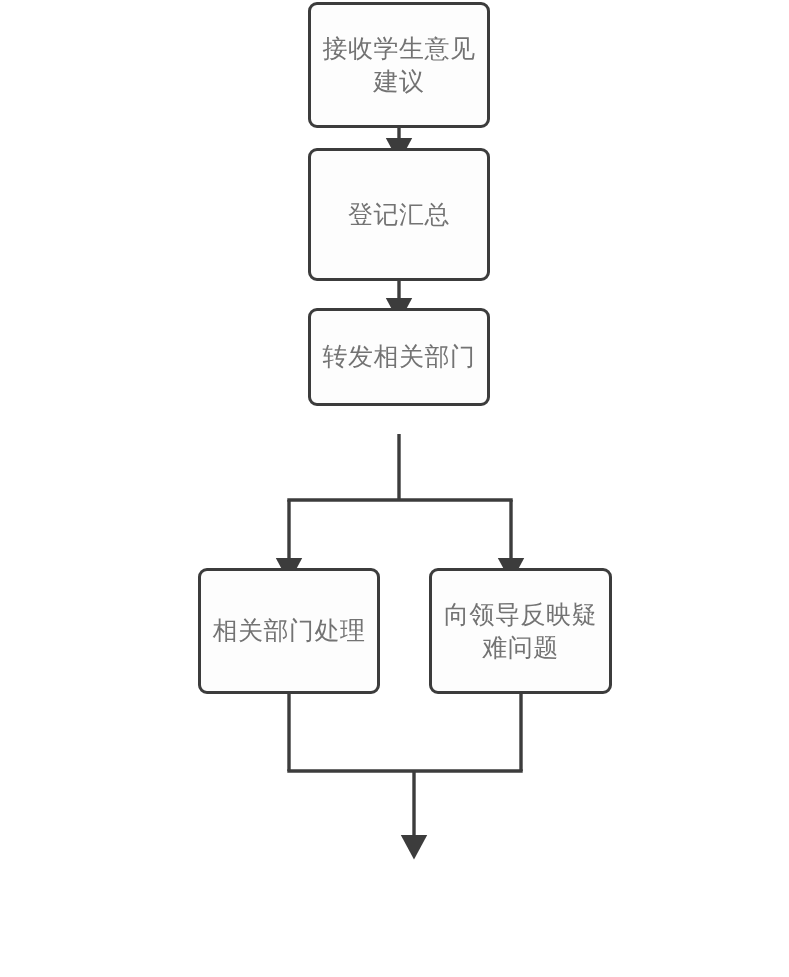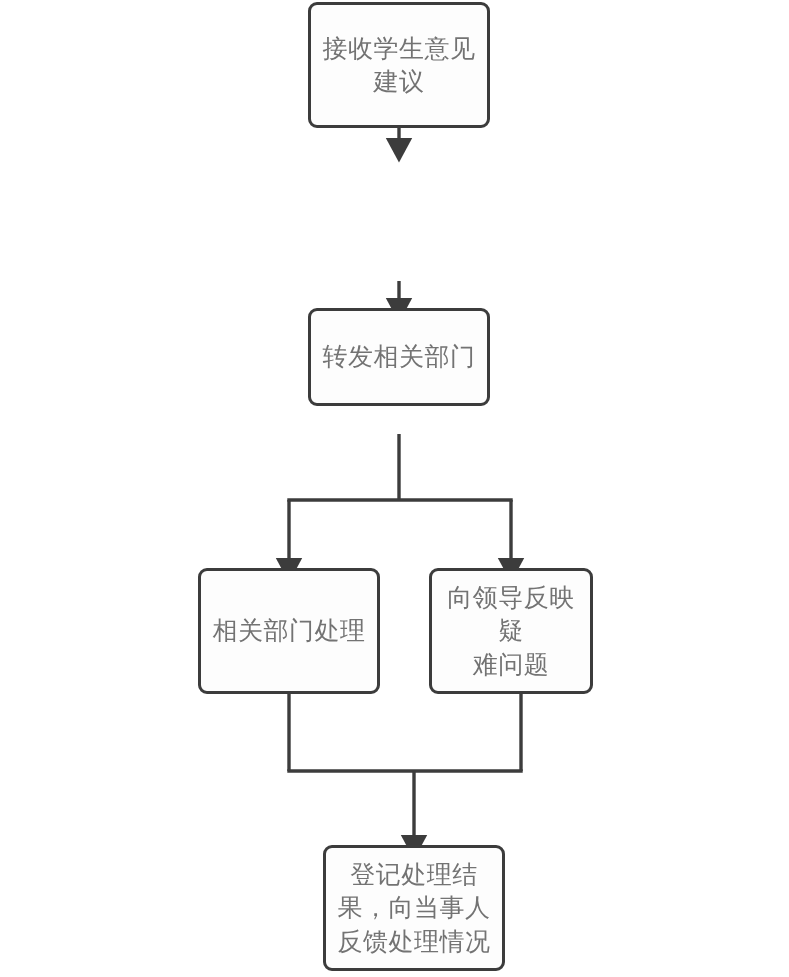--- a/index.html
+++ b/index.html
@@ -46,21 +46,21 @@
     display: block;
     width: 100%;
     padding: 0 8px;
     box-sizing: border-box;
   }
   
   #node-receive   { left: 308px; top: 2px;   width: 182px; height: 126px; }
   #node-register  { left: 308px; top: 148px; width: 182px; height: 133px; }
   #node-forward   { left: 308px; top: 308px; width: 182px; height: 98px; }
   #node-dept      { left: 198px; top: 568px; width: 182px; height: 126px; }
-  #node-leader    { left: 429px; top: 568px; width: 164px; height: 126px; }
+  #node-leader    { left: 429px; top: 568px; width: 183px; height: 126px; }
   #node-result    { left: 323px; top: 845px; width: 182px; height: 126px; }
 </style>
 </head>
 <body>
 
 <div id="canvas">
 
   <svg id="edges" viewBox="0 0 789 977" width="789" height="977" xmlns="http://www.w3.org/2000/svg">
     <defs>
       <marker id="arrowhead" markerWidth="9" markerHeight="9" refX="1.2" refY="4.5" orient="auto" markerUnits="strokeWidth">
@@ -89,33 +89,31 @@
 
       <line x1="414" y1="771" x2="414" y2="839" marker-end="url(#arrowhead)"></line>
     </g>
   </svg>
 
   <div class="node" id="node-receive">
     <span class="node-label">接收学生意见
 建议</span>
   </div>
 
+  <div class="node" id="node-register">
+    <span class="node-label">登记汇总</span>
+  </div>
 
   <div class="node" id="node-forward">
     <span class="node-label">转发相关部门</span>
   </div>
 
   <div class="node" id="node-dept">
     <span class="node-label">相关部门处理</span>
   </div>
 
   <div class="node" id="node-leader">
     <span class="node-label">向领导反映疑
 难问题</span>
   </div>
 
-  <div class="node" id="node-result">
-    <span class="node-label">登记处理结
-果，向当事人
-反馈处理情况</span>
-  </div>
 
 </div>
 
 </body></html>

